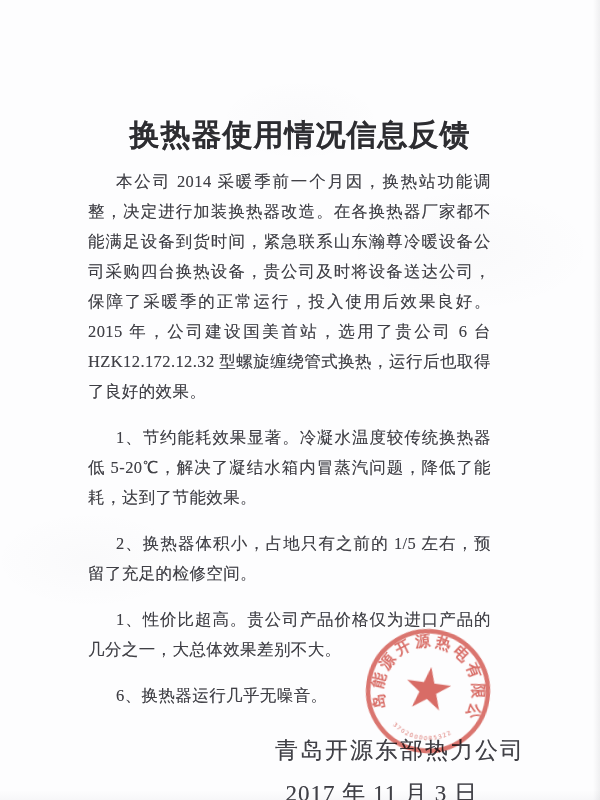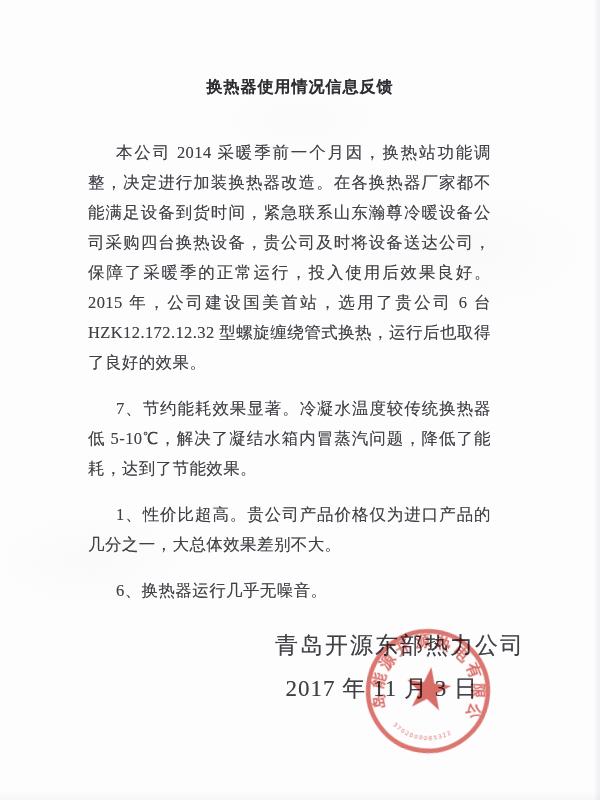--- a/index.html
+++ b/index.html
@@ -13,31 +13,31 @@
       radial-gradient(180px 90px at 470px 250px, rgba(80,80,90,0.02), transparent 70%),
       radial-gradient(120px 60px at 300px 120px, rgba(80,80,90,0.015), transparent 70%),
       linear-gradient(to left, rgba(60,60,70,0.07), transparent 7px),
       linear-gradient(to top, rgba(60,60,70,0.03), transparent 10px);
     overflow:hidden;
     font-family:"Liberation Serif", serif;
     color:#3c3c40;
   }
   .title {
     margin:0;
-    padding-top:72px;
+    padding-top:120px;
     text-align:center;
-    font-size:16px;
+    font-size:30px;
     line-height:30px;
     font-weight:bold;
     letter-spacing:1px;
     color:#2d2d31;
     text-shadow:0 0 0.5px rgba(45,45,49,0.55);
   }
   .body {
-    margin:36px 0 0 88px;
+    margin:17px 0 0 88px;
     width:403px;
     font-size:16.5px;
     line-height:30px;
     letter-spacing:0.4px;
     text-align:justify;
     color:#404046;
     text-shadow:0 0 0.6px rgba(64,64,70,0.45);
   }
   .para { margin:0 0 16px 0; text-indent:28px; }
   .sign-block {
@@ -73,21 +73,22 @@
 </style>
 </head>
 <body>
 
 <div class="page">
 
   <h1 class="title">换热器使用情况信息反馈</h1>
 
   <div class="body" id="paragraphs">
       <p class="para">本公司 2014 采暖季前一个月因，换热站功能调整，决定进行加装换热器改造。在各换热器厂家都不能满足设备到货时间，紧急联系山东瀚尊冷暖设备公司采购四台换热设备，贵公司及时将设备送达公司，保障了采暖季的正常运行，投入使用后效果良好。2015 年，公司建设国美首站，选用了贵公司 6 台 HZK12.172.12.32 型螺旋缠绕管式换热，运行后也取得了良好的效果。</p>
-      <p class="para">7、节约能耗效果显著。冷凝水温度较传统换热器低 5-10℃，解决了凝结水箱内冒蒸汽问题，降低了能耗，达到了节能效果。</p>
+      <p class="para">1、节约能耗效果显著。冷凝水温度较传统换热器低 5-20℃，解决了凝结水箱内冒蒸汽问题，降低了能耗，达到了节能效果。</p>
+      <p class="para">2、换热器体积小，占地只有之前的 1/5 左右，预留了充足的检修空间。</p>
       <p class="para">1、性价比超高。贵公司产品价格仅为进口产品的几分之一，大总体效果差别不大。</p>
       <p class="para">6、换热器运行几乎无噪音。</p>
     </div>
 
   <div class="sign-block">
     <div class="signature">青岛开源东部热力公司</div>
     <div class="date">2017 年 11 月 3 日</div>
   </div>
 
   <svg class="seal" viewBox="0 0 140 140" xmlns="http://www.w3.org/2000/svg">

